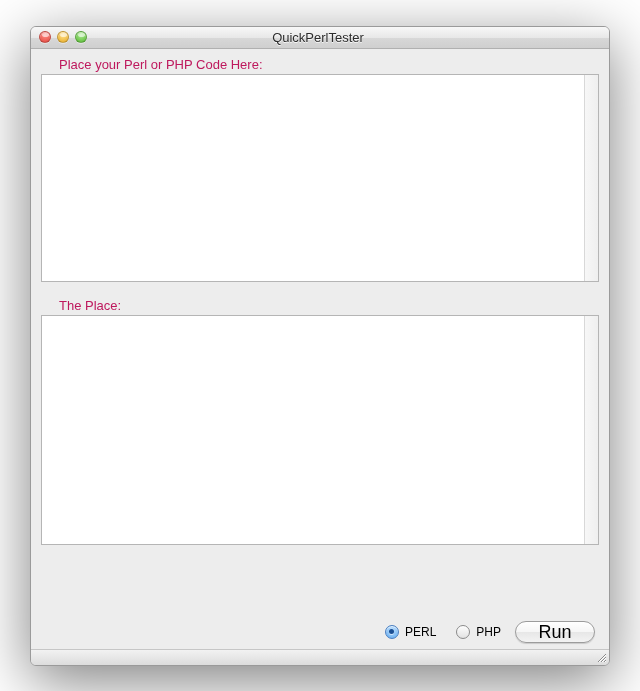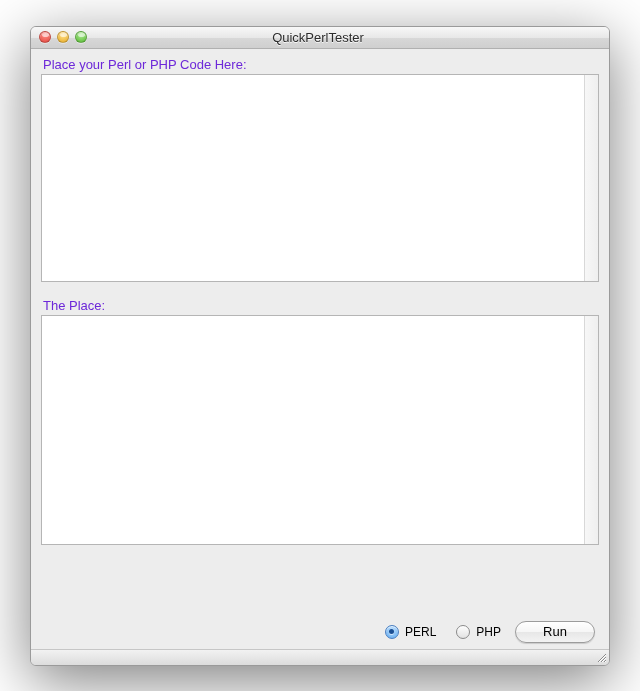--- a/index.html
+++ b/index.html
@@ -69,22 +69,22 @@
       pointer-events: none;
     }
     .content {
       flex: 1;
       padding: 6px 10px 4px 10px;
       display: flex;
       flex-direction: column;
     }
     .section-label {
       font-size: 13px;
-      color: #6d28d9;
-      margin: 2px 2px 2px 2px;
+      color: #be185d;
+      margin: 2px 2px 2px 18px;
     }
     .textpane-wrap {
       position: relative;
       background: #fff;
       border: 1px solid #b5b5b5;
       border-right: none;
       display: flex;
     }
     .textpane {
       flex: 1;
@@ -148,21 +148,21 @@
       box-shadow: 0 1px 0 rgba(255,255,255,0.6);
       display: none;
     }
     .radio-circle.selected .radio-dot { display: block; }
     .run-button {
       width: 80px;
       height: 22px;
       border-radius: 11px;
       border: 1px solid #9c9c9c;
       background: linear-gradient(to bottom, #ffffff 0%, #f6f6f6 48%, #e7e7e7 52%, #f3f3f3 100%);
-      font-size: 13px;
+      font-size: 18px;
       color: #000;
       cursor: pointer;
       box-shadow: 0 1px 1px rgba(0,0,0,0.15), inset 0 1px 0 rgba(255,255,255,0.9);
     }
     .footer {
       height: 16px;
       flex-shrink: 0;
       background: linear-gradient(to bottom, #f2f2f2, #dcdcdc);
       border-top: 1px solid #c6c6c6;
       position: relative;

